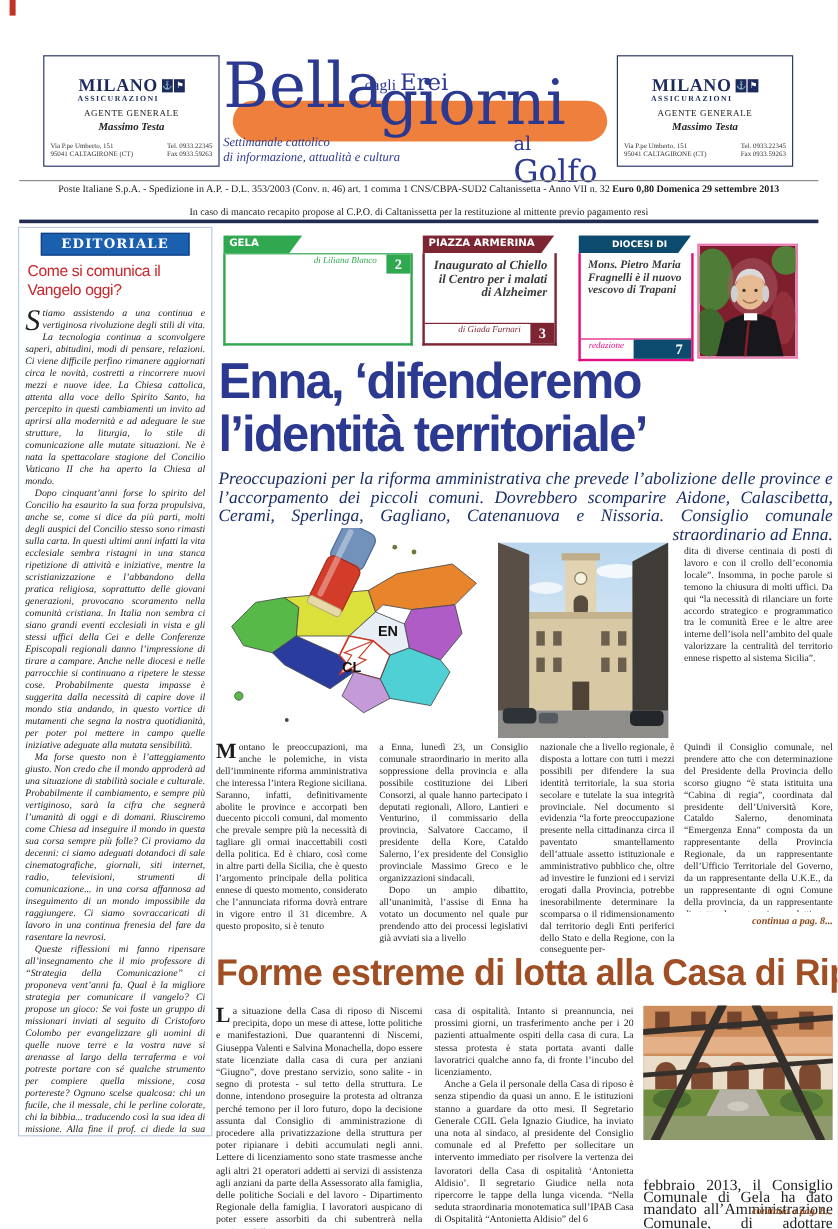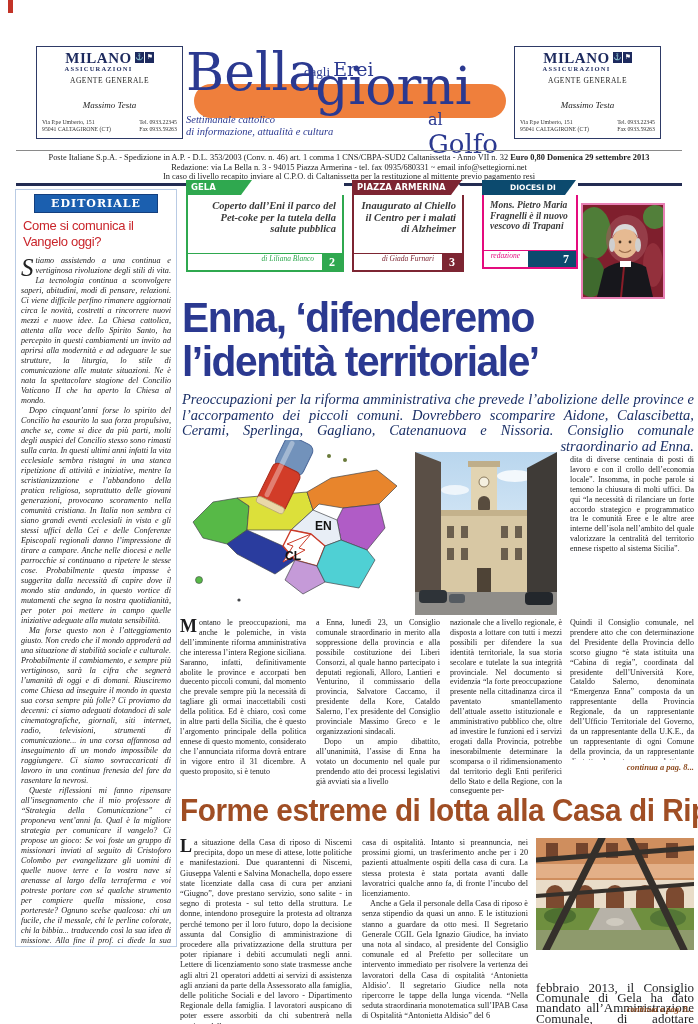--- a/index.html
+++ b/index.html
@@ -5,31 +5,31 @@
   html,body{margin:0;padding:0;background:#e9e9e9;}
   .page{position:relative;width:698px;height:1024px;background:#ffffff;margin:0 auto;
         overflow:hidden;font-family:"Liberation Serif",serif;color:#1d1d1f;}
   .abs{position:absolute;}
 
   
   .page-marker{left:8px;top:0;width:5px;height:13px;background:#c23327;}
 
   
   .ad-box{top:46px;width:147px;height:93px;border:1px solid #2e3a66;background:#fff;
-          display:flex;flex-direction:column;align-items:center;padding-top:5px;box-sizing:border-box;}
+          display:flex;flex-direction:column;align-items:center;padding-top:19px;box-sizing:border-box;}
   .ad-left{left:36px;} .ad-right{left:514px;}
   .ad-brandrow{display:flex;align-items:flex-start;gap:3px;}
   .ad-brand{font-family:"Liberation Serif",serif;font-weight:bold;font-size:15px;line-height:13px;
             color:#1d2a5e;letter-spacing:.5px;text-align:center;}
   .ad-brand small{display:block;font-size:6.5px;letter-spacing:1.2px;line-height:7px;}
   .ad-logo{display:flex;gap:1px;}
   .ad-logo span{width:9px;height:11px;background:#1d2a5e;color:#fff;font-size:7px;line-height:11px;
                 text-align:center;display:inline-block;}
   .ad-role{font-size:7.5px;letter-spacing:.5px;margin-top:4px;color:#222;}
-  .ad-agent{font-style:italic;font-weight:normal;font-size:9px;color:#222;margin-top:15px;}
+  .ad-agent{font-style:italic;font-weight:bold;font-size:9px;color:#222;margin-top:1px;}
   .ad-contact{margin-top:auto;width:100%;display:flex;justify-content:space-between;
               padding:0 5px 5px 5px;box-sizing:border-box;font-size:5.8px;color:#333;line-height:7px;}
 
   
   .masthead{left:186px;top:38px;width:322px;height:108px;}
   .mh-pre{position:absolute;left:118px;top:0;color:#2b3990;font-size:13px;margin-top:20px;}
   .mh-pre b{font-size:19px;font-weight:normal;font-family:"DejaVu Serif",serif;}
   .mh-band{position:absolute;left:8px;top:46px;width:312px;height:34px;background:#ef7f3c;border-radius:17px;}
   .mh-title{position:absolute;left:0;top:8px;color:#2b3990;font-family:"DejaVu Serif",serif;
             font-size:52px;line-height:52px;white-space:nowrap;}
@@ -52,21 +52,21 @@
             color:#fff;text-align:center;font-family:"DejaVu Serif",serif;font-weight:bold;
             font-size:11px;line-height:17px;letter-spacing:1px;}
   .edit-title{margin:5px 2px 6px 2px;color:#c9252b;font-family:Liberation Sans, sans-serif;
               font-size:13px;line-height:16px;letter-spacing:-.3px;}
   .edit-body{font-style:italic;font-size:8.2px;line-height:10px;text-align:justify;color:#222;}
   .edit-body p{margin:0;text-indent:8px;}
   .edit-body p.first{text-indent:0;}
   .dropcap{float:left;font-size:25px;line-height:20px;padding:2px 2px 0 0;font-style:italic;}
 
   
-  .teaser{top:180px;height:92px;background:#fff;box-sizing:border-box;}
+  .teaser{top:196px;height:92px;background:#fff;box-sizing:border-box;}
   .t-tab{height:15px;color:#fff;font-family:"DejaVu Sans",sans-serif;font-weight:bold;
          font-size:8.5px;line-height:15px;padding-left:5px;box-sizing:border-box;
          clip-path:polygon(0 0,100% 0,calc(100% - 11px) 100%,0 100%);}
   .t-body{border-style:solid;border-width:0 2px 2px 2px;height:77px;display:flex;
           flex-direction:column;box-sizing:border-box;background:#fff;}
   .t-title{flex:1;font-weight:bold;font-style:italic;font-size:10.5px;line-height:11.5px;
            color:#3a3a3a;text-align:right;padding:5px 6px 2px 6px;overflow:hidden;}
   .t-foot{height:16px;display:flex;align-items:flex-start;justify-content:flex-end;gap:8px;border-top:1px solid;}
   .t-author{font-style:italic;font-size:7.5px;}
   .t-page{width:20px;height:16px;color:#fff;font-weight:bold;font-size:12px;line-height:16px;text-align:center;}
@@ -162,62 +162,60 @@
       </div>
       <div>
         <div>Tel. 0933.22345</div>
         <div>Fax 0933.59263</div>
       </div>
     </div>
   </div>
 
   <div class="abs rule-thin" style="top:150px;"></div>
   <div class="abs info-line" style="top:153px;"><span>Poste Italiane S.p.A. - Spedizione in A.P. - D.L. 353/2003 (Conv. n. 46) art. 1 comma 1 CNS/CBPA-SUD2 Caltanissetta - Anno VII n. 32 </span><b>Euro 0,80 Domenica 29 settembre 2013</b></div>
-  <div class="abs info-line" style="top:163px;">Redazione: via La Bella n. 3 - 94015 Piazza Armerina - tel. fax 0935/680331 ~ email info@settegiorni.net</div>
-  <div class="abs info-line" style="top:172px;">In caso di livello recapito inviare al C.P.O. di Caltanissetta per la restituzione al mittente previo pagamento resi</div>
+  <div class="abs info-line" style="top:172px;">In caso di mancato recapito propose al C.P.O. di Caltanissetta per la restituzione al mittente previo pagamento resi</div>
   <div class="abs rule-dark" style="top:183px;"></div>
 
   <div class="abs editorial">
     <div class="edit-bar">EDITORIALE</div>
     <div class="edit-title">Come si comunica il Vangelo oggi?</div>
     <div class="edit-body">
       <p class="first"><span class="dropcap">S</span><span>tiamo assistendo a una continua e vertiginosa rivoluzione degli stili di vita. La tecnologia continua a sconvolgere saperi, abitudini, modi di pensare, relazioni. Ci viene difficile perfino rimanere aggiornati circa le novità, costretti a rincorrere nuovi mezzi e nuove idee. La Chiesa cattolica, attenta alla voce dello Spirito Santo, ha percepito in questi cambiamenti un invito ad aprirsi alla modernità e ad adeguare le sue strutture, la liturgia, lo stile di comunicazione alle mutate situazioni. Ne è nata la spettacolare stagione del Concilio Vaticano II che ha aperto la Chiesa al mondo.</span></p>
       <p>Dopo cinquant’anni forse lo spirito del Concilio ha esaurito la sua forza propulsiva, anche se, come si dice da più parti, molti degli auspici del Concilio stesso sono rimasti sulla carta. In questi ultimi anni infatti la vita ecclesiale sembra ristagni in una stanca ripetizione di attività e iniziative, mentre la scristianizzazione e l’abbandono della pratica religiosa, soprattutto delle giovani generazioni, provocano scoramento nella comunità cristiana. In Italia non sembra ci siano grandi eventi ecclesiali in vista e gli stessi uffici della Cei e delle Conferenze Episcopali regionali danno l’impressione di tirare a campare. Anche nelle diocesi e nelle parrocchie si continuano a ripetere le stesse cose. Probabilmente questa impasse è suggerita dalla necessità di capire dove il mondo stia andando, in questo vortice di mutamenti che segna la nostra quotidianità, per poter poi mettere in campo quelle iniziative adeguate alla mutata sensibilità.</p>
       <p>Ma forse questo non è l’atteggiamento giusto. Non credo che il mondo approderà ad una situazione di stabilità sociale e culturale. Probabilmente il cambiamento, e sempre più vertiginoso, sarà la cifra che segnerà l’umanità di oggi e di domani. Riusciremo come Chiesa ad inseguire il mondo in questa sua corsa sempre più folle? Ci proviamo da decenni: ci siamo adeguati dotandoci di sale cinematografiche, giornali, siti internet, radio, televisioni, strumenti di comunicazione... in una corsa affannosa ad inseguimento di un mondo impossibile da raggiungere. Ci siamo sovraccaricati di lavoro in una continua frenesia del fare da rasentare la nevrosi.</p>
       <p>Queste riflessioni mi fanno ripensare all’insegnamento che il mio professore di “Strategia della Comunicazione” ci proponeva vent’anni fa. Qual è la migliore strategia per comunicare il vangelo? Ci propose un gioco: Se voi foste un gruppo di missionari inviati al seguito di Cristoforo Colombo per evangelizzare gli uomini di quelle nuove terre e la vostra nave si arenasse al largo della terraferma e voi potreste portare con sé qualche strumento per compiere quella missione, cosa portereste? Ognuno scelse qualcosa: chi un fucile, che il messale, chi le perline colorate, chi la bibbia... traducendo così la sua idea di missione. Alla fine il prof. ci diede la sua idea risolutiva: “Non occorre portare nulla. Quello che necessita è solo cercare di rimanere là dove si è giunti e organizzare la vita di quel gruppo di missionari secondo lo stile del vangelo. Gli altri vi osserveranno e se sarete capaci di dare buona testimonianza vi domanderanno conto del vostro stile di vita. Allora avrete modo di comunicare il Vangelo e la vostra testimonianza sarà stata efficace”.</p>
 
     </div>
 
   </div>
 
   <div class="abs teaser t-green" style="left:186px;width:158px;">
     <div class="t-tab" style="width:66px;">GELA</div>
     <div class="t-body">
-      <div class="t-title">Coperto dall’Eni il parco del Pet-coke per la tutela della salute pubblica</div>
       <div class="t-foot">
         <span class="t-author">di Liliana Blanco</span>
         <span class="t-page">2</span>
       </div>
     </div>
   </div>
 
   <div class="abs teaser t-maroon" style="left:352px;width:112px;border-radius:16px;">
     <div class="t-tab" style="width:110px;">PIAZZA ARMERINA</div>
     <div class="t-body">
       <div class="t-title">Inaugurato al Chiello il Centro per i malati di Alzheimer</div>
       <div class="t-foot">
         <span class="t-author">di Giada Furnari</span>
         <span class="t-page">3</span>
       </div>
     </div>
   </div>
 
   <div class="abs teaser t-pink" style="left:482px;width:96px;height:105px;">
     <div class="t-tab" style="width:94px;font-size:7.5px;">DIOCESI DI SICILIA</div>
-    <div class="t-body" style="height:74px;">
+    <div class="t-body" style="height:90px;">
       <div class="t-title">Mons. Pietro Maria Fragnelli è il nuovo vescovo di Trapani</div>
       <div class="t-foot">
         <span class="t-author">redazione</span>
         <span class="t-page">7</span>
       </div>
     </div>
   </div>
 
   <div class="abs bishop-photo">
     <svg width="80" height="92" viewBox="0 0 80 92">

